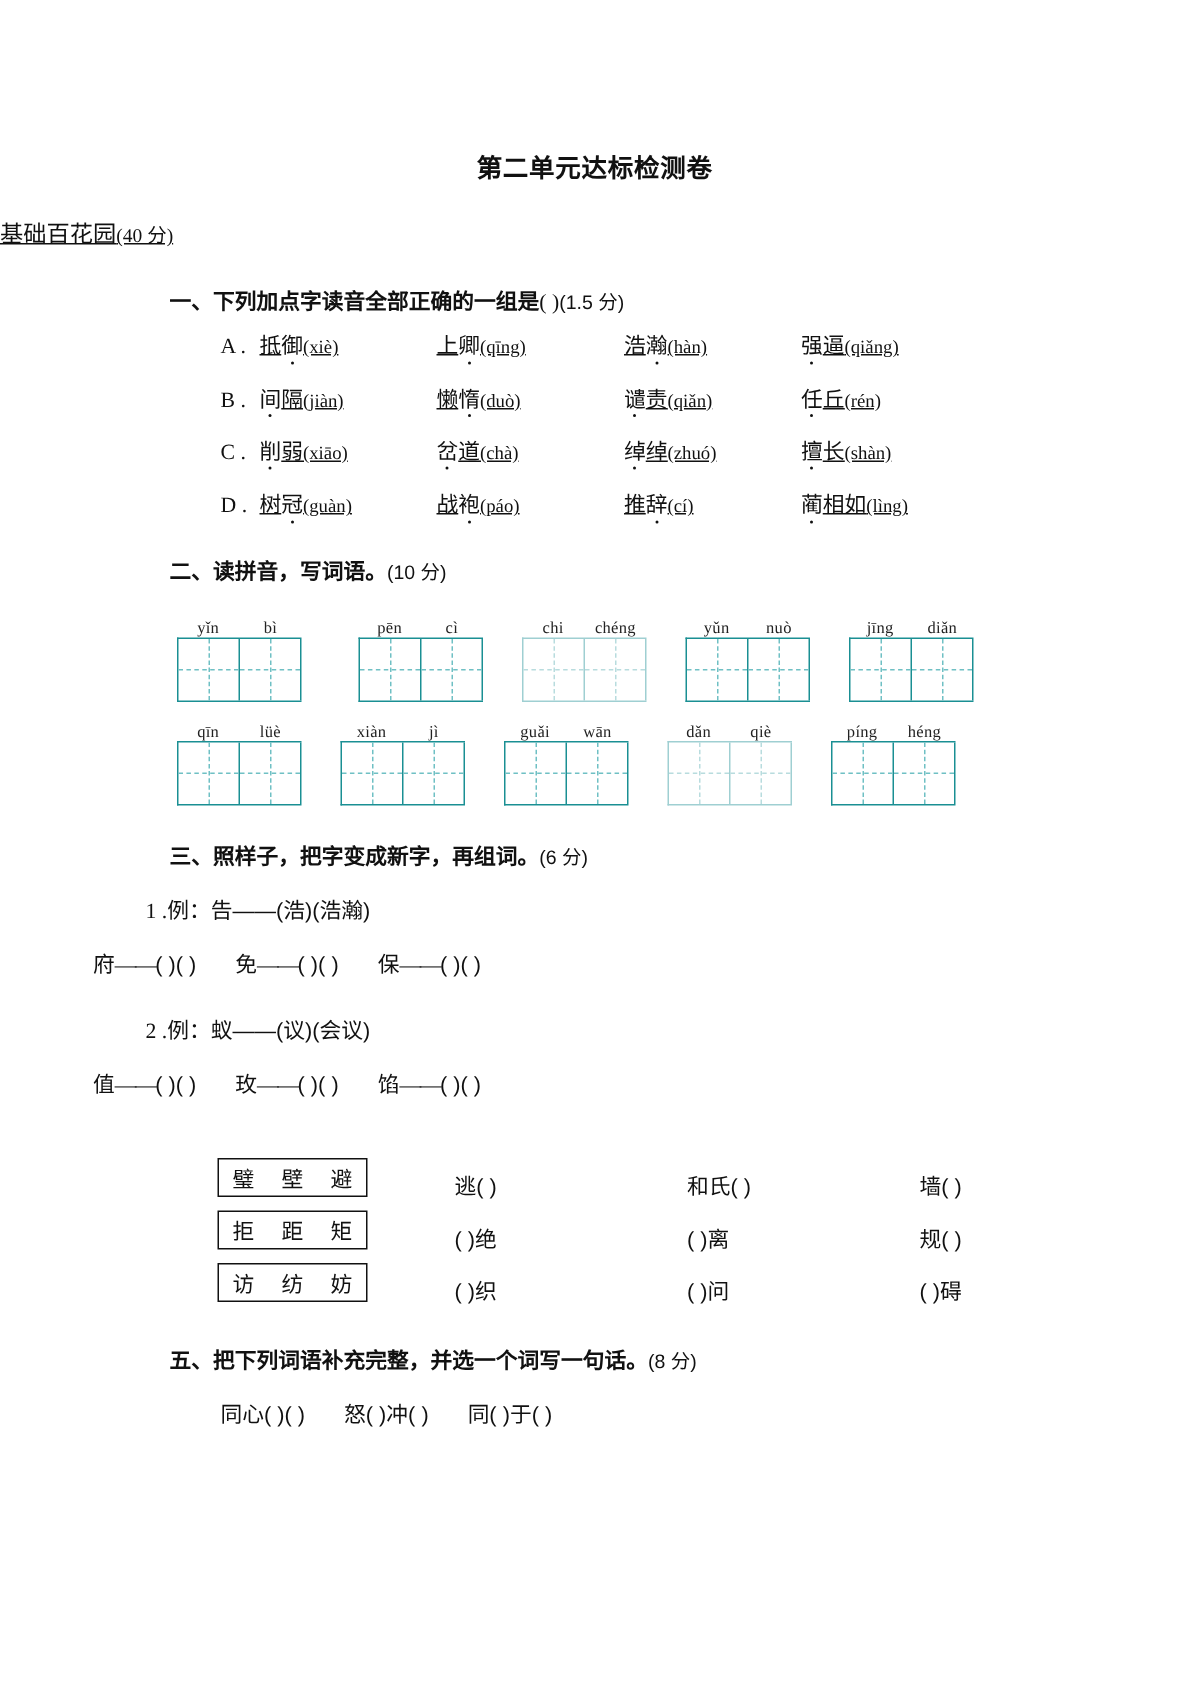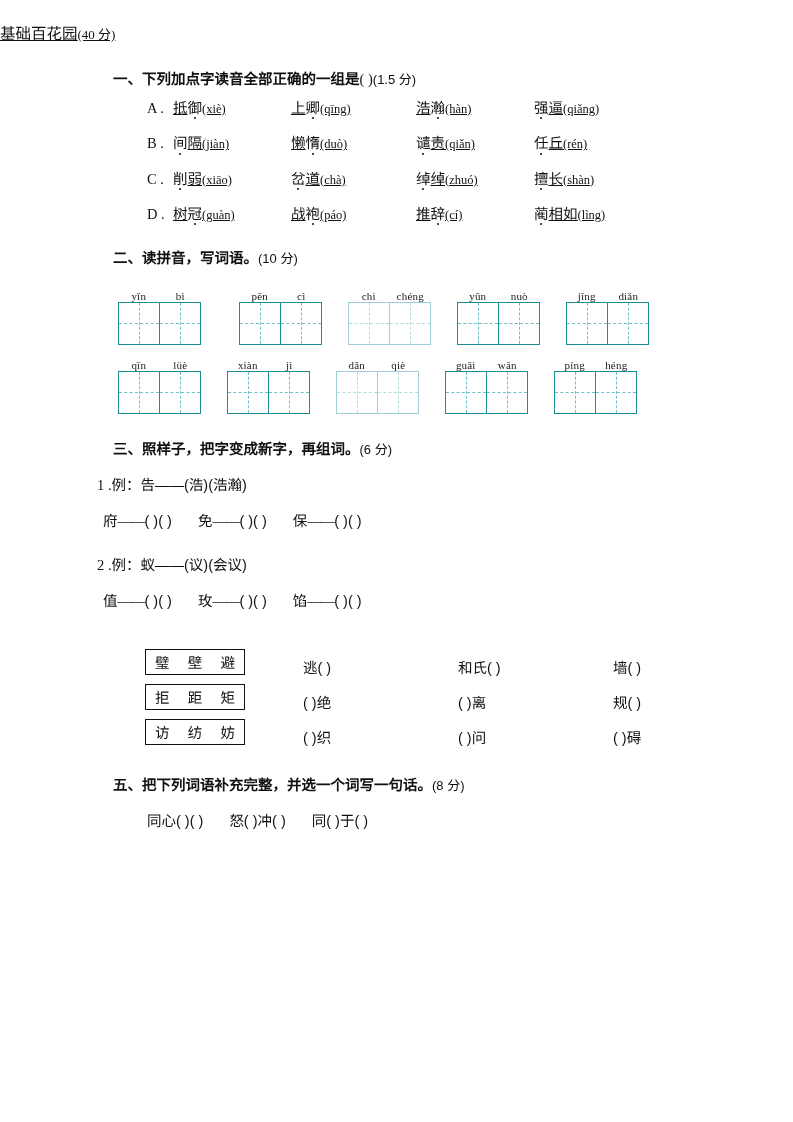--- a/index.html
+++ b/index.html
@@ -177,21 +177,21 @@
     padding-left: 97px;
     font-size: 14.5px;
     line-height: 1.25;
     white-space: nowrap;
     font-family: "Liberation Sans", "DejaVu Sans", sans-serif;
   }
   .sub-line .num {
     font-family: "Liberation Serif", "DejaVu Serif", serif;
   }
   .ans-line {
-    padding-left: 103px;
+    padding-left: 62px;
     font-size: 14.5px;
     line-height: 1.25;
     white-space: nowrap;
     font-family: "Liberation Sans", "DejaVu Sans", sans-serif;
   }
   .dash {
     font-family: "Liberation Serif", "DejaVu Serif", serif;
     letter-spacing: -1px;
   }
   .gap-s { display: inline-block; width: 26px; }
@@ -247,20 +247,21 @@
   .spacer-18 { height: 18px; }
   .spacer-12 { height: 12px; }
   .spacer-22 { height: 22px; }
   .spacer-26 { height: 26px; }
 </style>
 </head>
 <body>
 
 <div class="page">
 
+  <h1 class="doc-title">第二单元达标检测卷</h1>
 
   <div class="section-title">
     <span>基础百花园</span><span class="pts">(40 分)</span>
   </div>
 
   <div class="spacer-26"></div>
 
   <div class="q">
     <div class="q-head">
       <span>一、</span><span>下列加点字读音全部正确的一组是</span><span class="blank-paren">(        )</span><span class="pts">(1.5 分)</span>
@@ -399,35 +400,35 @@
               <span>jì</span>
           </div>
           <div class="tzg">
               <div class="cell"></div>
               <div class="cell"></div>
             </div>
         </div>
 
         <div class="grid-cellgroup" style="margin-right:26px">
           <div class="py-pair">
+            <span>guǎi</span>
+              <span>wān</span>
+          </div>
+          <div class="tzg">
+              <div class="cell"></div>
+              <div class="cell"></div>
+            </div>
+        </div>
+
+        <div class="grid-cellgroup" style="margin-right:26px">
+          <div class="py-pair">
             <span>dǎn</span>
               <span>qiè</span>
           </div>
           <div class="tzg faded">
-              <div class="cell"></div>
-              <div class="cell"></div>
-            </div>
-        </div>
-
-        <div class="grid-cellgroup" style="margin-right:26px">
-          <div class="py-pair">
-            <span>guǎi</span>
-              <span>wān</span>
-          </div>
-          <div class="tzg">
               <div class="cell"></div>
               <div class="cell"></div>
             </div>
         </div>
 
         <div class="grid-cellgroup">
           <div class="py-pair">
             <span>píng</span>
               <span>héng</span>
           </div>

